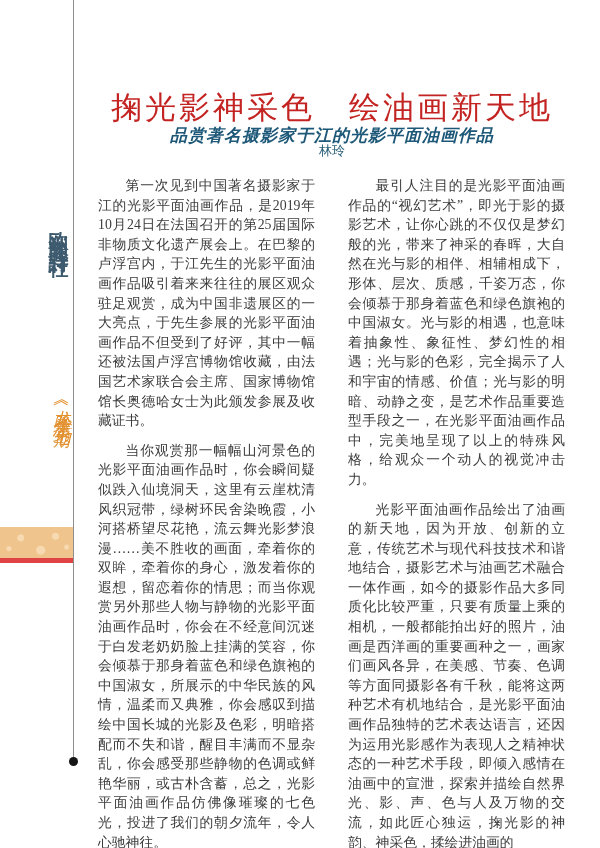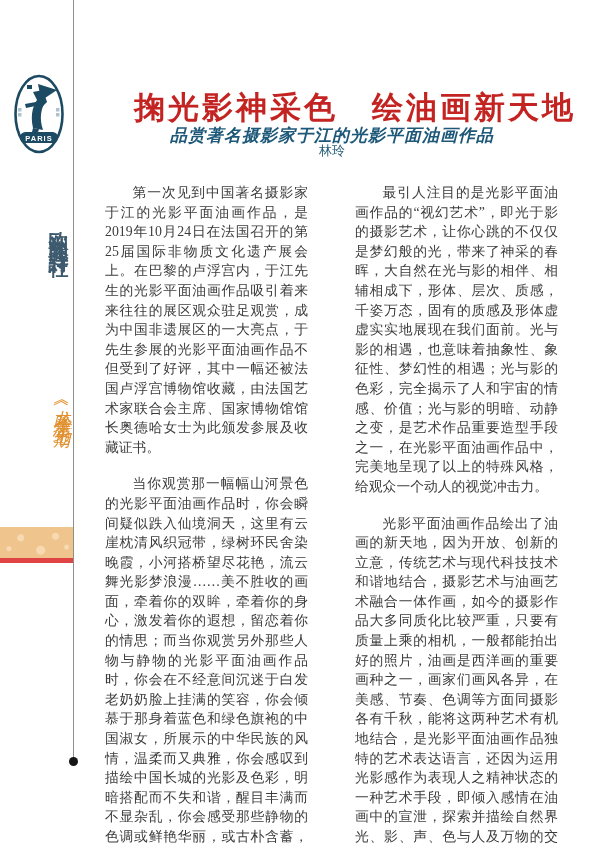--- a/index.html
+++ b/index.html
@@ -40,68 +40,44 @@
     background-image:
       radial-gradient(circle at 28% 35%, #f7dab2 0 3px, rgba(0,0,0,0) 4px),
       radial-gradient(circle at 55% 75%, #f7dab2 0 4px, rgba(0,0,0,0) 5px),
       radial-gradient(circle at 75% 30%, #f7dab2 0 3px, rgba(0,0,0,0) 4px),
       radial-gradient(circle at 12% 70%, #f7dab2 0 2px, rgba(0,0,0,0) 3px),
       radial-gradient(circle at 90% 65%, #f7dab2 0 2px, rgba(0,0,0,0) 3px);
   }
   .redline{position:absolute;left:0;top:558px;width:74px;height:5px;background:var(--band-line-red);}
   
   .title{
-    position:absolute;left:88px;top:68px;width:488px;text-align:right;
-    font-size:31px;line-height:38px;font-weight:700;color:var(--title-red);
+    position:absolute;left:88px;top:68px;width:488px;text-align:center;
+    font-size:31px;line-height:38px;font-weight:400;color:var(--title-red);
     letter-spacing:3px;white-space:nowrap;
   }
   .subtitle{
     position:absolute;left:88px;top:110px;width:488px;text-align:center;
     font-size:17px;line-height:24px;font-weight:700;color:var(--subtitle-teal);
     letter-spacing:1px;
     font-style:italic;
   }
   .author{
     position:absolute;left:88px;top:142px;width:488px;text-align:center;
     font-size:13px;line-height:18px;color:#2a6078;
   }
   
   .columns{position:absolute;left:88px;top:166px;width:488px;display:flex;gap:13px;}
   .col{width:237px;font-size:13.8px;line-height:19.6px;text-align:justify;color:var(--body-text);}
-  .col p{margin:17px;text-indent:2em;font-family:Liberation Serif, serif;}
+  .col p{margin:10px;text-indent:2em;font-family:Liberation Serif, serif;}
 </style>
 </head>
 <body>
 
 <div class="page">
 
-  <div class="logo">
-    <svg viewBox="0 0 52 80" width="52" height="80">
-      <ellipse cx="26" cy="40" rx="23.5" ry="38" fill="#ffffff" stroke="#1d4a63" stroke-width="2.6"></ellipse>
-
-      <g fill="#1d4a63">
-        <polygon points="25,10 44,16 32,24 27,20"></polygon>
-        <polygon points="20,18 30,16 34,28 28,34"></polygon>
-        <path d="M27,22 C20,30 17,40 20,54 L30,56 C26,44 28,34 33,27 Z"></path>
-        <polygon points="12,30 28,27 27,31 13,34"></polygon>
-        <polygon points="20,54 18,62 24,62 26,55"></polygon>
-        <rect x="14" y="11" width="5" height="4"></rect>
-      </g>
-
-      <g fill="#9db4c2" opacity="0.8">
-        <rect x="5" y="34" width="3.5" height="3.5"></rect>
-        <rect x="5" y="39" width="3.5" height="3.5"></rect>
-        <rect x="43" y="34" width="3.5" height="3.5"></rect>
-        <rect x="43" y="39" width="3.5" height="3.5"></rect>
-      </g>
-
-      <rect x="7" y="58" width="38" height="11" rx="5.5" fill="#1d4a63"></rect>
-      <text x="26" y="66.5" text-anchor="middle" font-size="7.5" font-weight="bold" font-family="Liberation Sans, sans-serif" fill="#ffffff" letter-spacing="1">PARIS</text>
-    </svg>
-  </div>
 
   <div class="vert society">欧洲龍吟詩社</div>
 
   <div class="vert issue">《龙吟杂志》第七期</div>
 
   <div class="band"></div>
   <div class="redline"></div>
 
   <div class="divider"></div>
   <div class="divider-dot"></div>
@@ -109,18 +85,18 @@
   <h1 class="title">掬光影神采色　绘油画新天地</h1>
   <h2 class="subtitle">品赏著名摄影家于江的光影平面油画作品</h2>
   <div class="author">林玲</div>
 
   <div class="columns">
     <div class="col">
       <p>第一次见到中国著名摄影家于江的光影平面油画作品，是2019年10月24日在法国召开的第25届国际非物质文化遗产展会上。在巴黎的卢浮宫内，于江先生的光影平面油画作品吸引着来来往往的展区观众驻足观赏，成为中国非遗展区的一大亮点，于先生参展的光影平面油画作品不但受到了好评，其中一幅还被法国卢浮宫博物馆收藏，由法国艺术家联合会主席、国家博物馆馆长奥德哈女士为此颁发参展及收藏证书。</p>
       <p>当你观赏那一幅幅山河景色的光影平面油画作品时，你会瞬间疑似跌入仙境洞天，这里有云崖枕清风织冠带，绿树环民舍染晚霞，小河搭桥望尽花艳，流云舞光影梦浪漫……美不胜收的画面，牵着你的双眸，牵着你的身心，激发着你的遐想，留恋着你的情思；而当你观赏另外那些人物与静物的光影平面油画作品时，你会在不经意间沉迷于白发老奶奶脸上挂满的笑容，你会倾慕于那身着蓝色和绿色旗袍的中国淑女，所展示的中华民族的风情，温柔而又典雅，你会感叹到描绘中国长城的光影及色彩，明暗搭配而不失和谐，醒目丰满而不显杂乱，你会感受那些静物的色调或鲜艳华丽，或古朴含蓄，总之，光影平面油画作品仿佛像璀璨的七色光，投进了我们的朝夕流年，令人心驰神往。</p>
     </div>
     <div class="col">
-      <p>最引人注目的是光影平面油画作品的“视幻艺术”，即光于影的摄影艺术，让你心跳的不仅仅是梦幻般的光，带来了神采的春晖，大自然在光与影的相伴、相辅相成下，形体、层次、质感，千姿万态，固有的质感及形体虚虚实实地展现在我们面前。光与影的相遇，也意味着抽象性、象征性、梦幻性的相遇；光与影的色彩，完全揭示了人和宇宙的情感、价值；光与影的明暗、动静之变，是艺术作品重要造型手段之一，在光影平面油画作品中，完美地呈现了以上的特殊风格，给观众一个动人的视觉冲击力。</p>
+      <p>最引人注目的是光影平面油画作品的“视幻艺术”，即光于影的摄影艺术，让你心跳的不仅仅是梦幻般的光，带来了神采的春晖，大自然在光与影的相伴、相辅相成下，形体、层次、质感，千姿万态，你会倾慕于那身着蓝色和绿色旗袍的中国淑女。光与影的相遇，也意味着抽象性、象征性、梦幻性的相遇；光与影的色彩，完全揭示了人和宇宙的情感、价值；光与影的明暗、动静之变，是艺术作品重要造型手段之一，在光影平面油画作品中，完美地呈现了以上的特殊风格，给观众一个动人的视觉冲击力。</p>
       <p>光影平面油画作品绘出了油画的新天地，因为开放、创新的立意，传统艺术与现代科技技术和谐地结合，摄影艺术与油画艺术融合一体作画，如今的摄影作品大多同质化比较严重，只要有质量上乘的相机，一般都能拍出好的照片，油画是西洋画的重要画种之一，画家们画风各异，在美感、节奏、色调等方面同摄影各有千秋，能将这两种艺术有机地结合，是光影平面油画作品独特的艺术表达语言，还因为运用光影感作为表现人之精神状态的一种艺术手段，即倾入感情在油画中的宣泄，探索并描绘自然界光、影、声、色与人及万物的交流，如此匠心独运，掬光影的神韵、神采色，揉绘进油画的</p>
     </div>
   </div>
 
 </div>
 
 </body></html>

